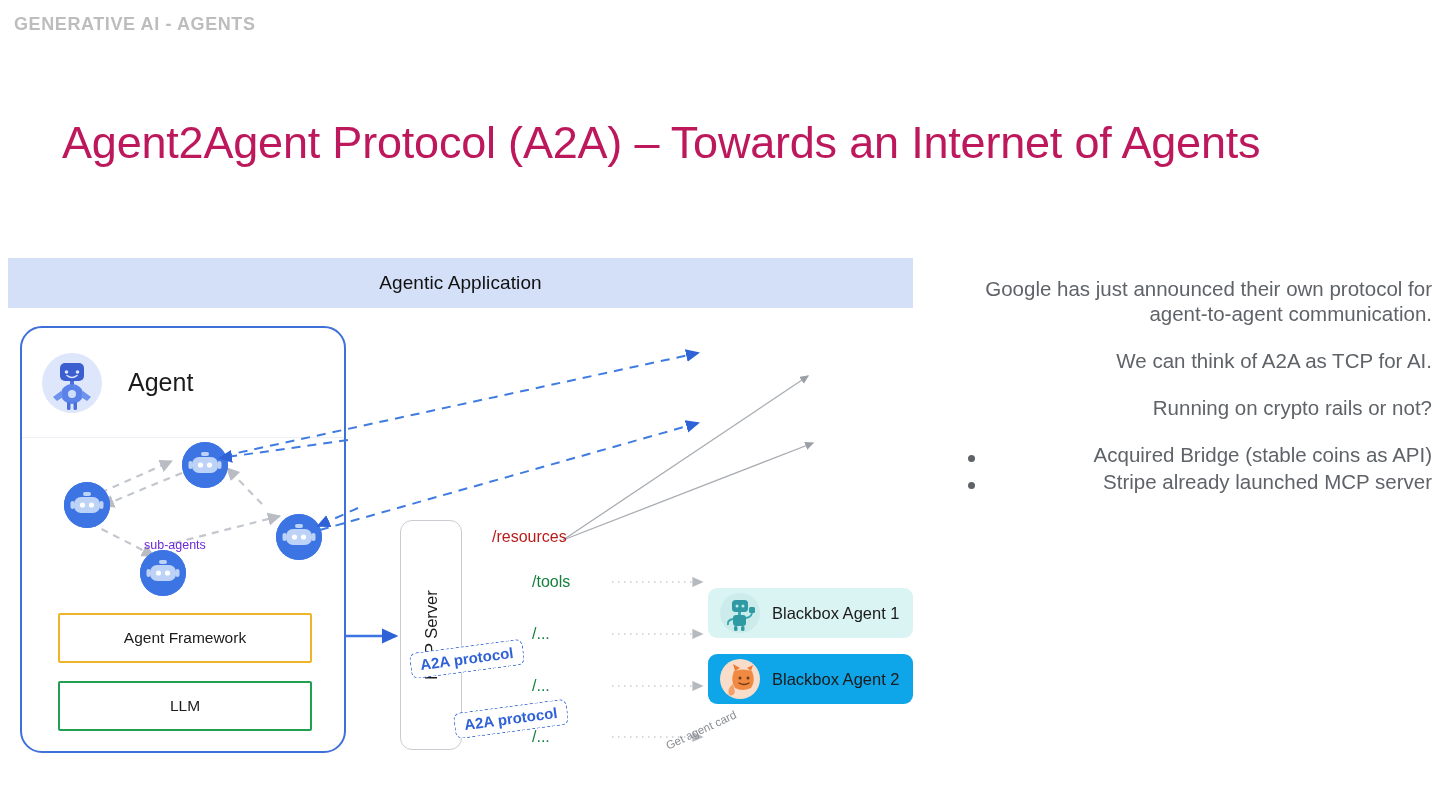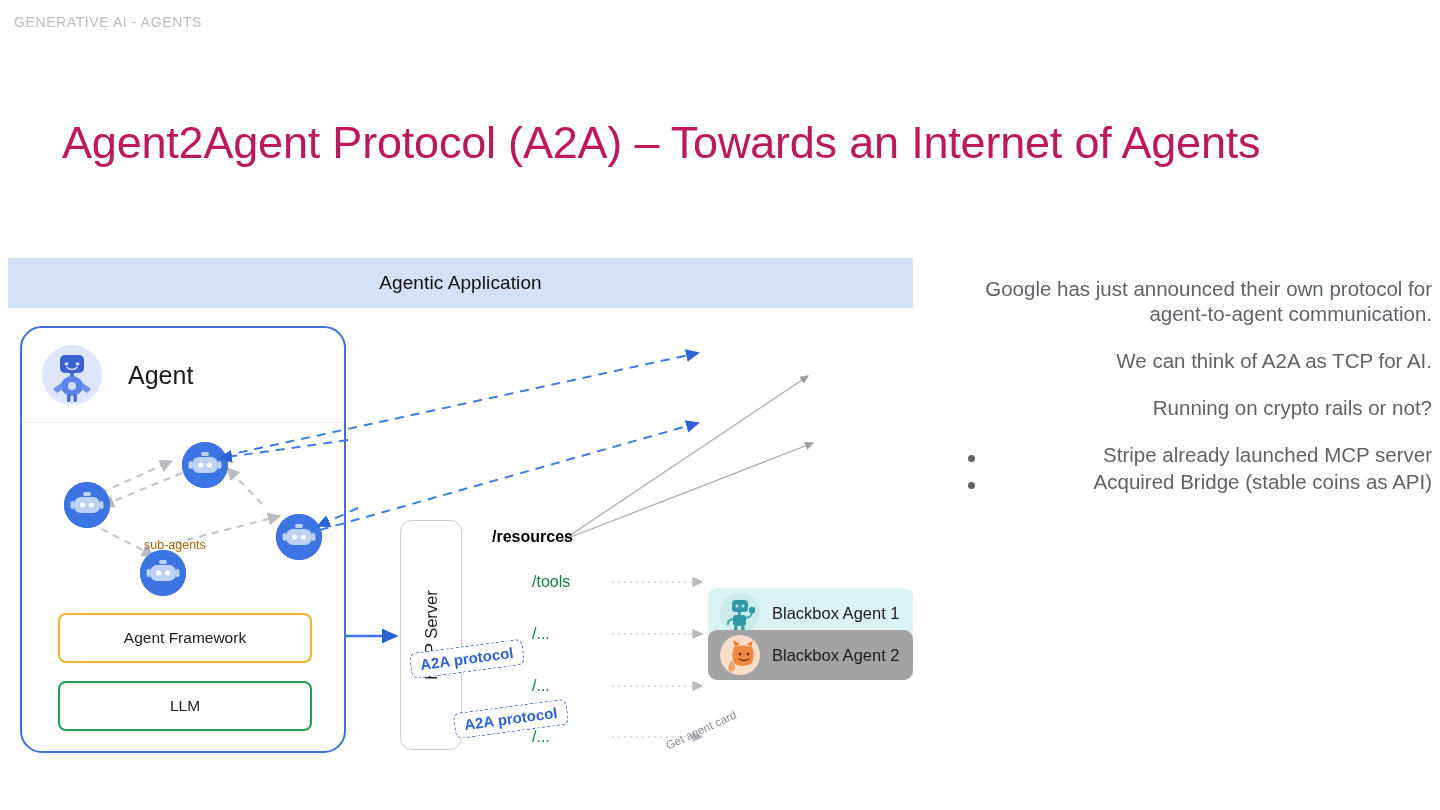--- a/index.html
+++ b/index.html
@@ -13,24 +13,24 @@
     position: relative;
     font-family: "Liberation Sans", sans-serif;
     overflow: hidden;
   }
 
   
   #kicker {
     position: absolute;
     left: 14px;
     top: 14px;
-    font-size: 14px;
+    font-size: 18px;
     letter-spacing: 0.6px;
     color: #bdbdbd;
-    font-weight: 400;
+    font-weight: 700;
     white-space: nowrap;
   }
 
   
   #slide-title {
     position: absolute;
     left: 62px;
     top: 82px;
     font-size: 45px;
     line-height: 62px;
@@ -77,21 +77,21 @@
     border: 2.5px solid #3f6fd8;
     border-radius: 22px;
     background: #ffffff;
     box-sizing: border-box;
   }
   #agent-header {
     position: absolute;
     left: 0;
     top: 0;
     width: 100%;
-    height: 95px;
+    height: 110px;
     display: flex;
     align-items: center;
     border-bottom: 1px solid #eceff3;
     box-sizing: border-box;
   }
   #agent-avatar {
     width: 60px;
     height: 60px;
     border-radius: 50%;
     background: #dde6fb;
@@ -111,31 +111,31 @@
     width: 46px;
     height: 46px;
     border-radius: 50%;
     background: #3d74e4;
   }
   .subagent svg { display:block; }
 
   #subagents-caption {
     position: absolute;
     font-size: 12.5px;
-    color: #a16207;
+    color: #6d28d9;
     white-space: nowrap;
     text-align: center;
   }
 
   #agent-framework-box, #llm-box {
     position: absolute;
     left: 36px;
     width: 254px;
     height: 50px;
-    border-radius: 8px;
+    border-radius: 2px;
     box-sizing: border-box;
     display: flex;
     align-items: center;
     justify-content: center;
     background: #fff;
     font-size: 15.5px;
     color: #1b1b1b;
   }
   #agent-framework-box { top: 285px; border: 2px solid #f0b429; }
   #llm-box { top: 353px; border: 2px solid #20a050; text-align: center; }
@@ -161,35 +161,35 @@
     color: #1b1b1b;
     white-space: nowrap;
   }
 
   .endpoint {
     position: absolute;
     left: 484px;
     font-size: 16px;
     white-space: nowrap;
   }
-  .endpoint.primary { color: #000000; font-weight: bold; }
+  .endpoint.primary { color: #b91c1c; }
   .endpoint.muted { color: #15803d; margin-left: 40px; }
 
   
   .blackbox-card {
     position: absolute;
     left: 700px;
     width: 205px;
     height: 50px;
     border-radius: 9px;
     display: flex;
     align-items: center;
   }
   #blackbox-agent-1 { top: 330px; background: #d9f4f3; }
-  #blackbox-agent-2 { top: 372px; background: #a3a3a3; }
+  #blackbox-agent-2 { top: 396px; background: #0ea5e9; }
   .blackbox-avatar {
     width: 40px;
     height: 40px;
     border-radius: 50%;
     margin-left: 12px;
     flex: none;
     position: relative;
   }
   #blackbox-agent-1 .blackbox-avatar { background: #cceceb; }
   #blackbox-agent-2 .blackbox-avatar { background: #f8ddcb; }
@@ -453,16 +453,16 @@
   <div class="a2a-pill" id="a2a-pill-2">A2A protocol</div>
 
   <div id="get-agent-card-label">Get agent card</div>
 </div>
 
 <div id="body-copy">
   <p>Google has just announced their own protocol for agent-to-agent communication.</p>
   <p>We can think of A2A as TCP for AI.</p>
   <p>Running on crypto rails or not?</p>
   <ul id="bullet-list">
+    <li>Acquired Bridge (stable coins as API)</li>
     <li>Stripe already launched MCP server</li>
-    <li>Acquired Bridge (stable coins as API)</li>
   </ul>
 </div>
 
 </body></html>

